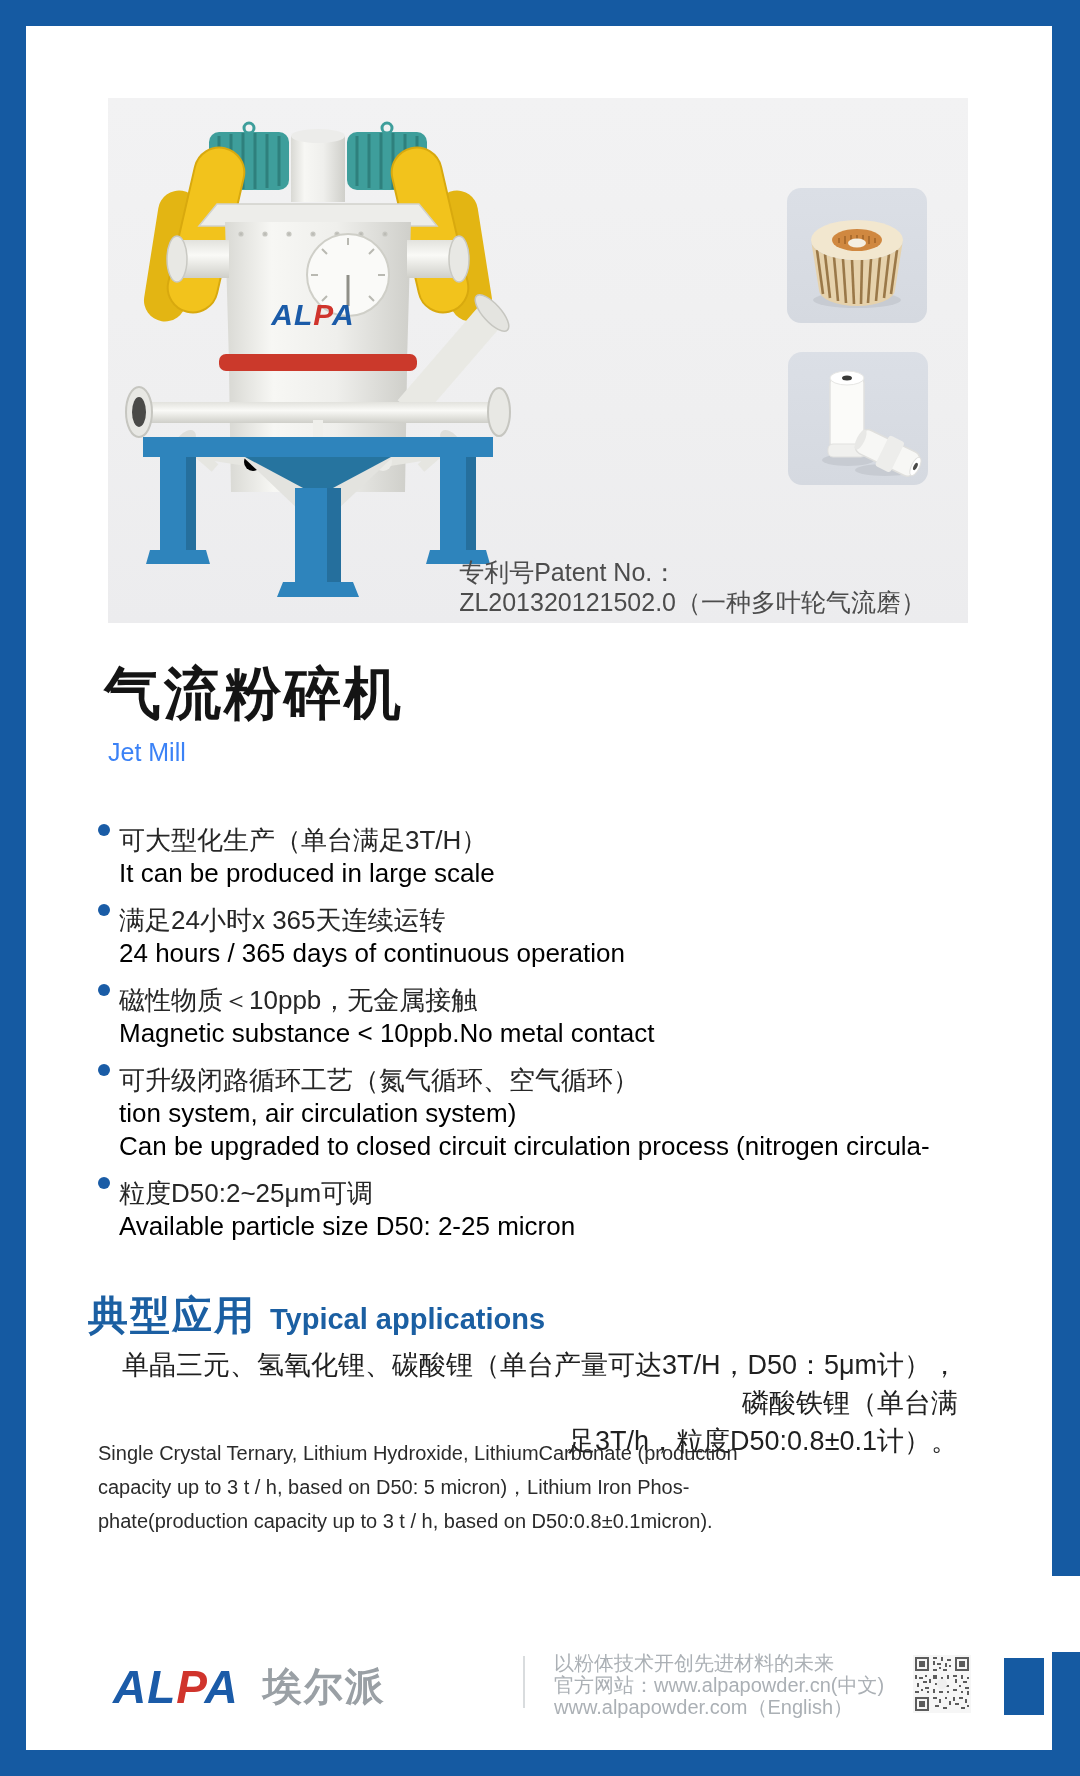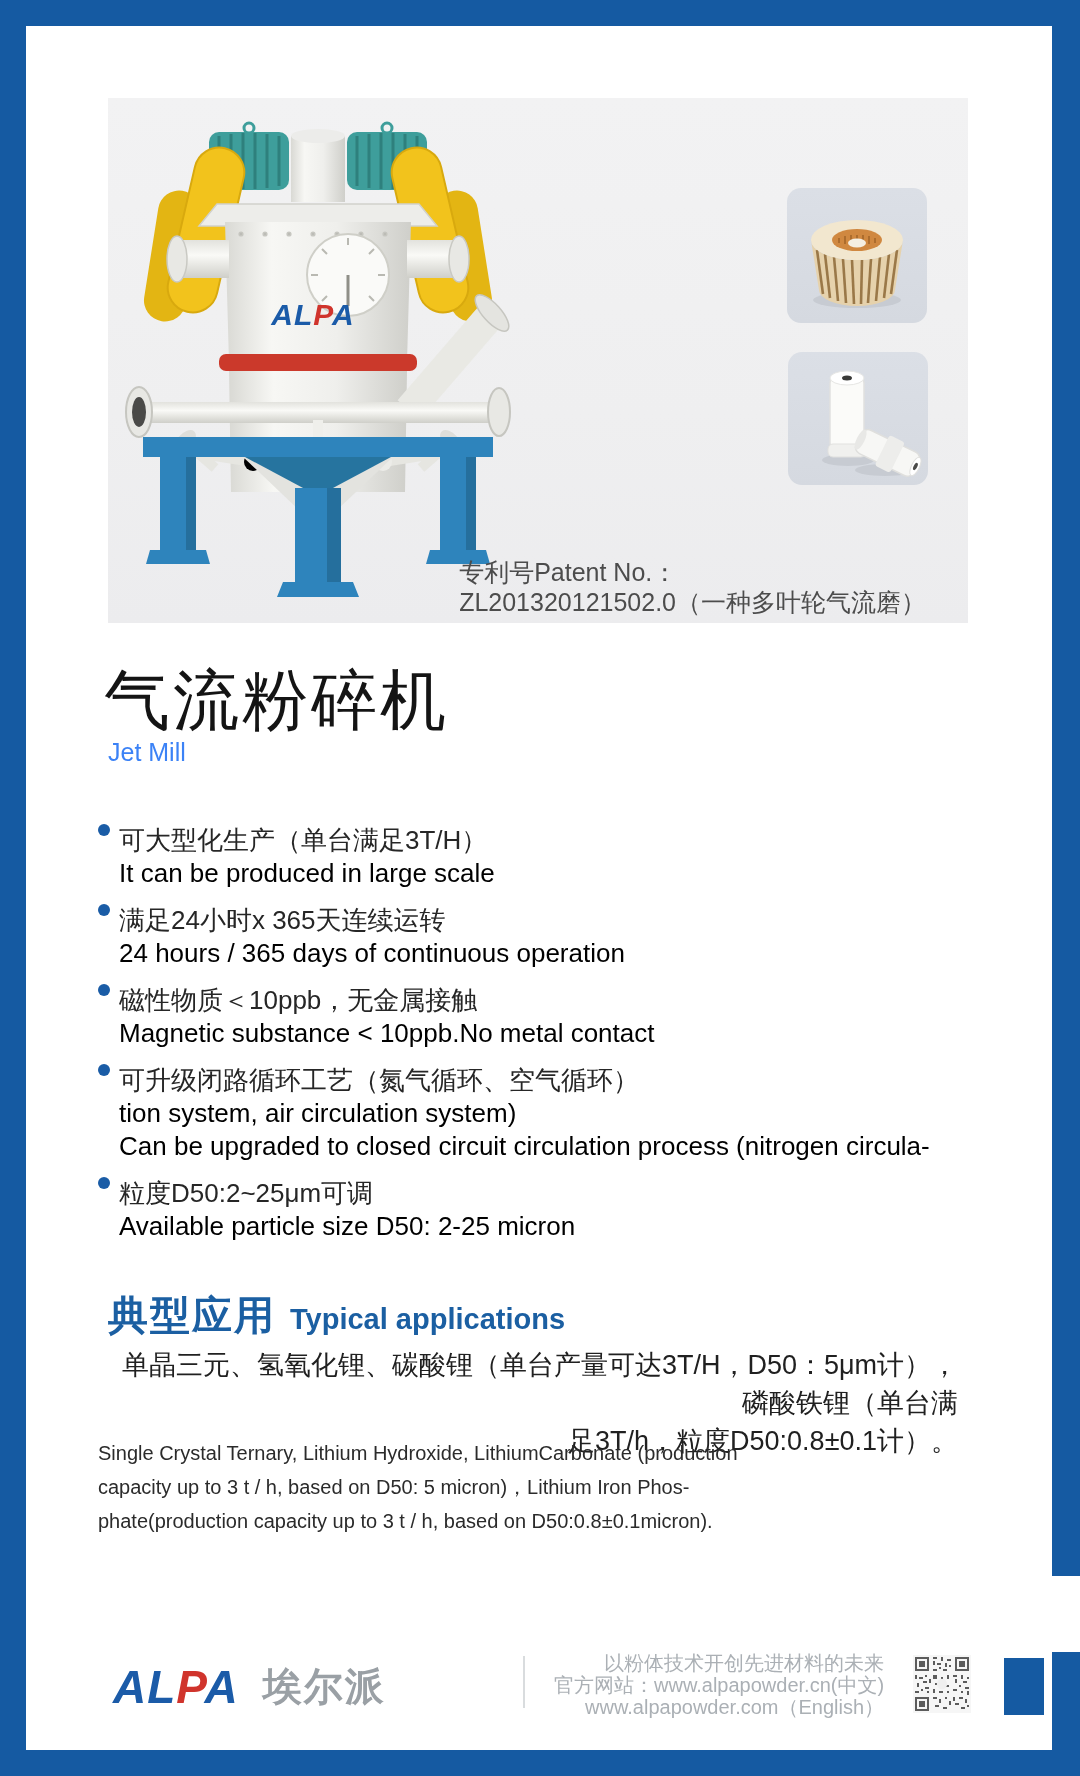--- a/index.html
+++ b/index.html
@@ -35,54 +35,54 @@
   .prod-card.one{left:679px;top:90px;height:135px;}
   .prod-card.two{left:680px;top:254px;height:133px;}
 
   .patent{
     position:absolute;right:42px;bottom:6px;text-align:left;
     font-size:25px;line-height:30px;color:#4c4c4c;
   }
 
   
   .title-zh{
-    position:absolute;left:104px;top:656px;font-size:66px;font-weight:400;
+    position:absolute;left:104px;top:656px;font-size:57px;font-weight:700;
     color:#141414;letter-spacing:3px;
   }
   .title-en{position:absolute;left:108px;top:738px;font-size:25px;color:#3b82f6;}
 
   .features{position:absolute;left:98px;top:824px;width:848px;}
   .feature{margin-bottom:14px;font-size:26px;line-height:33px;color:#262626;}
   .feature .zh{display:flex;}
   .dot{
     display:inline-block;width:12px;height:12px;border-radius:50%;
     background:#1A5CA6;margin-right:9px;flex:0 0 auto;
   }
   .feature .en{padding-left:21px;color:#000000;}
   .feature .en span{display:block;}
 
-  .apps-heading{position:absolute;left:108px;top:1288px;color:#1B5FA2;}
+  .apps-heading{position:absolute;left:88px;top:1288px;color:#1B5FA2;}
   .apps-heading .zh{font-size:40px;font-weight:bold;letter-spacing:2px;}
   .apps-heading .en{font-size:29px;font-weight:bold;margin-left:14px;}
 
   .apps-zh{position:absolute;left:98px;top:1346px;width:860px;font-size:27px;
            line-height:38px;color:#202020;}
   .apps-zh span{display:block;text-align:right;}
   .apps-en{position:absolute;left:98px;top:1436px;width:870px;font-size:20px;
            line-height:34px;color:#2b2b2b;}
   .apps-en span{display:block;}
 
   
   .footer-logo{position:absolute;left:113px;top:1660px;display:flex;align-items:center;}
   .footer-logo .latin{font-size:46px;font-weight:bold;font-style:italic;letter-spacing:1px;}
   .footer-logo .b{color:#1B5BA8;} .footer-logo .r{color:#D0342C;}
   .footer-logo .zh{font-size:39px;font-weight:bold;color:#9aa0a5;margin-left:24px;letter-spacing:2px;}
   .footer-divider{position:absolute;left:523px;top:1656px;width:2px;height:52px;background:#d9dcde;}
   .footer-text{position:absolute;left:554px;top:1652px;font-size:20px;line-height:22px;color:#abb0b5;}
-  .footer-text div{white-space:nowrap;text-align:right;}
+  .footer-text div{white-space:nowrap;}
   .qr{position:absolute;left:913px;top:1655px;width:58px;height:58px;}
 </style>
 </head>
 <body>
 
 <div class="frame frame-top"></div>
 <div class="frame frame-left"></div>
 <div class="frame frame-bottom"></div>
 <div class="frame frame-right-top"></div>
 <div class="frame frame-right-bottom"></div>

